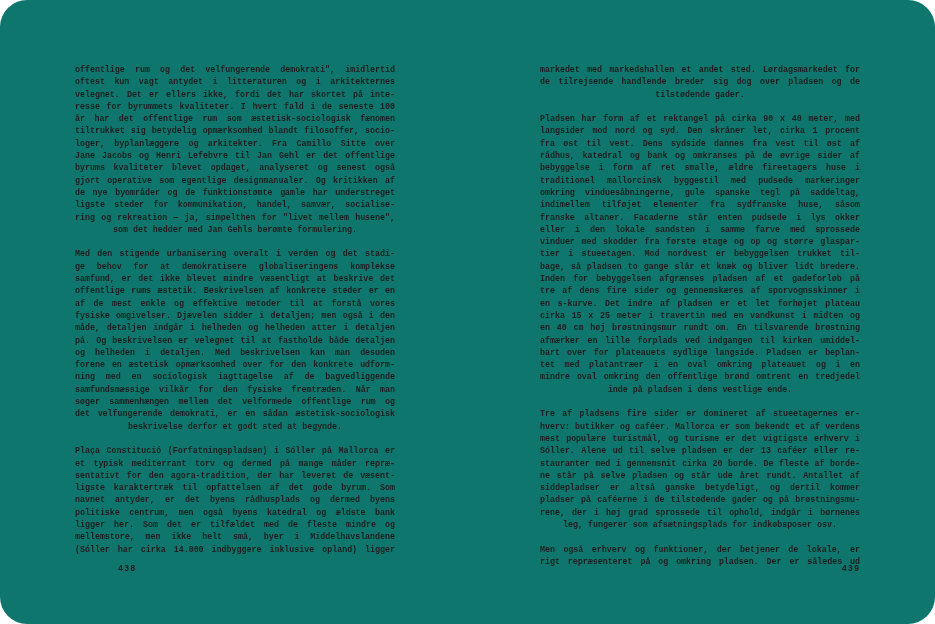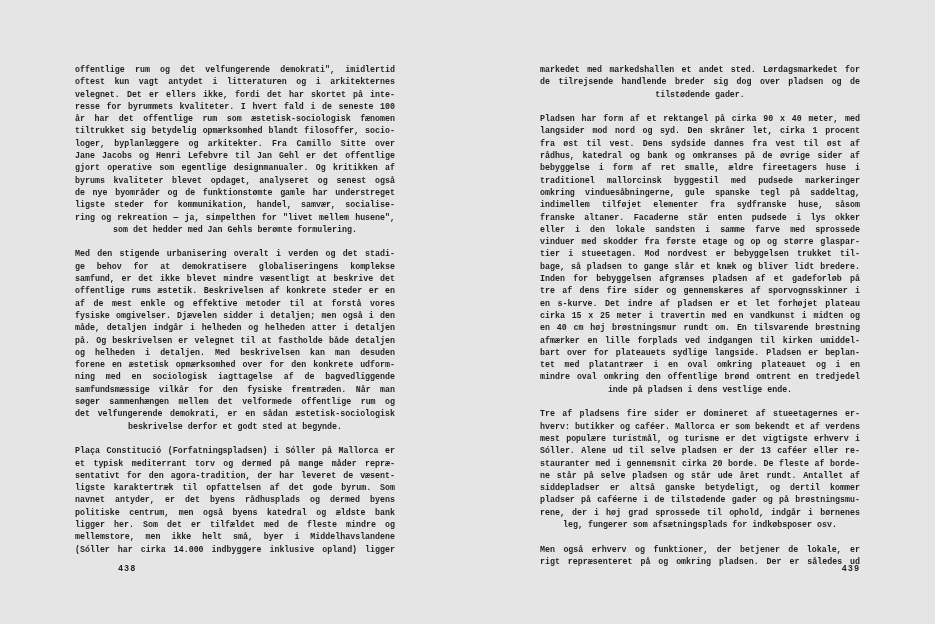--- a/index.html
+++ b/index.html
@@ -7,24 +7,25 @@
     padding: 0;
     width: 935px;
     height: 624px;
     background: #ffffff;
     overflow: hidden;
   }
   .spread {
     position: relative;
     width: 935px;
     height: 624px;
-    background: #e5e5e5;
+    background: #0f766e;
     font-family: "Liberation Mono", "DejaVu Sans Mono", monospace;
     font-weight: 700;
     color: #1f1f1f;
+    border-radius: 27px;
   }
   .page {
     position: absolute;
     top: 0;
     height: 624px;
     width: 320px;
   }
   .page-left  { left: 75px; }
   .page-right { left: 540px; }
   .text-block {
@@ -65,22 +66,22 @@
   <div class="page page-left">
     <div class="text-block">
         <div class="line just">offentlige rum og det velfungerende demokrati", imidlertid</div>
         <div class="line just">oftest kun vagt antydet i litteraturen og i arkitekternes</div>
         <div class="line just">velegnet. Det er ellers ikke, fordi det har skortet på inte-</div>
         <div class="line just">resse for byrummets kvaliteter. I hvert fald i de seneste 100</div>
         <div class="line just">år har det offentlige rum som æstetisk-sociologisk fænomen</div>
         <div class="line just">tiltrukket sig betydelig opmærksomhed blandt filosoffer, socio-</div>
         <div class="line just">loger, byplanlæggere og arkitekter. Fra Camillo Sitte over</div>
         <div class="line just">Jane Jacobs og Henri Lefebvre til Jan Gehl er det offentlige</div>
+        <div class="line just">byrums kvaliteter blevet opdaget, analyseret og senest også</div>
         <div class="line just">gjort operative som egentlige designmanualer. Og kritikken af</div>
-        <div class="line just">byrums kvaliteter blevet opdaget, analyseret og senest også</div>
         <div class="line just">de nye byområder og de funktionstømte gamle har understreget</div>
         <div class="line just">ligste steder for kommunikation, handel, samvær, socialise-</div>
         <div class="line just">ring og rekreation — ja, simpelthen for "livet mellem husene",</div>
         <div class="line para-end">som det hedder med Jan Gehls berømte formulering.</div>
         <div class="line blank">&nbsp;</div>
         <div class="line just">Med den stigende urbanisering overalt i verden og det stadi-</div>
         <div class="line just">ge behov for at demokratisere globaliseringens komplekse</div>
         <div class="line just">samfund, er det ikke blevet mindre væsentligt at beskrive det</div>
         <div class="line just">offentlige rums æstetik. Beskrivelsen af konkrete steder er en</div>
         <div class="line just">af de mest enkle og effektive metoder til at forstå vores</div>

